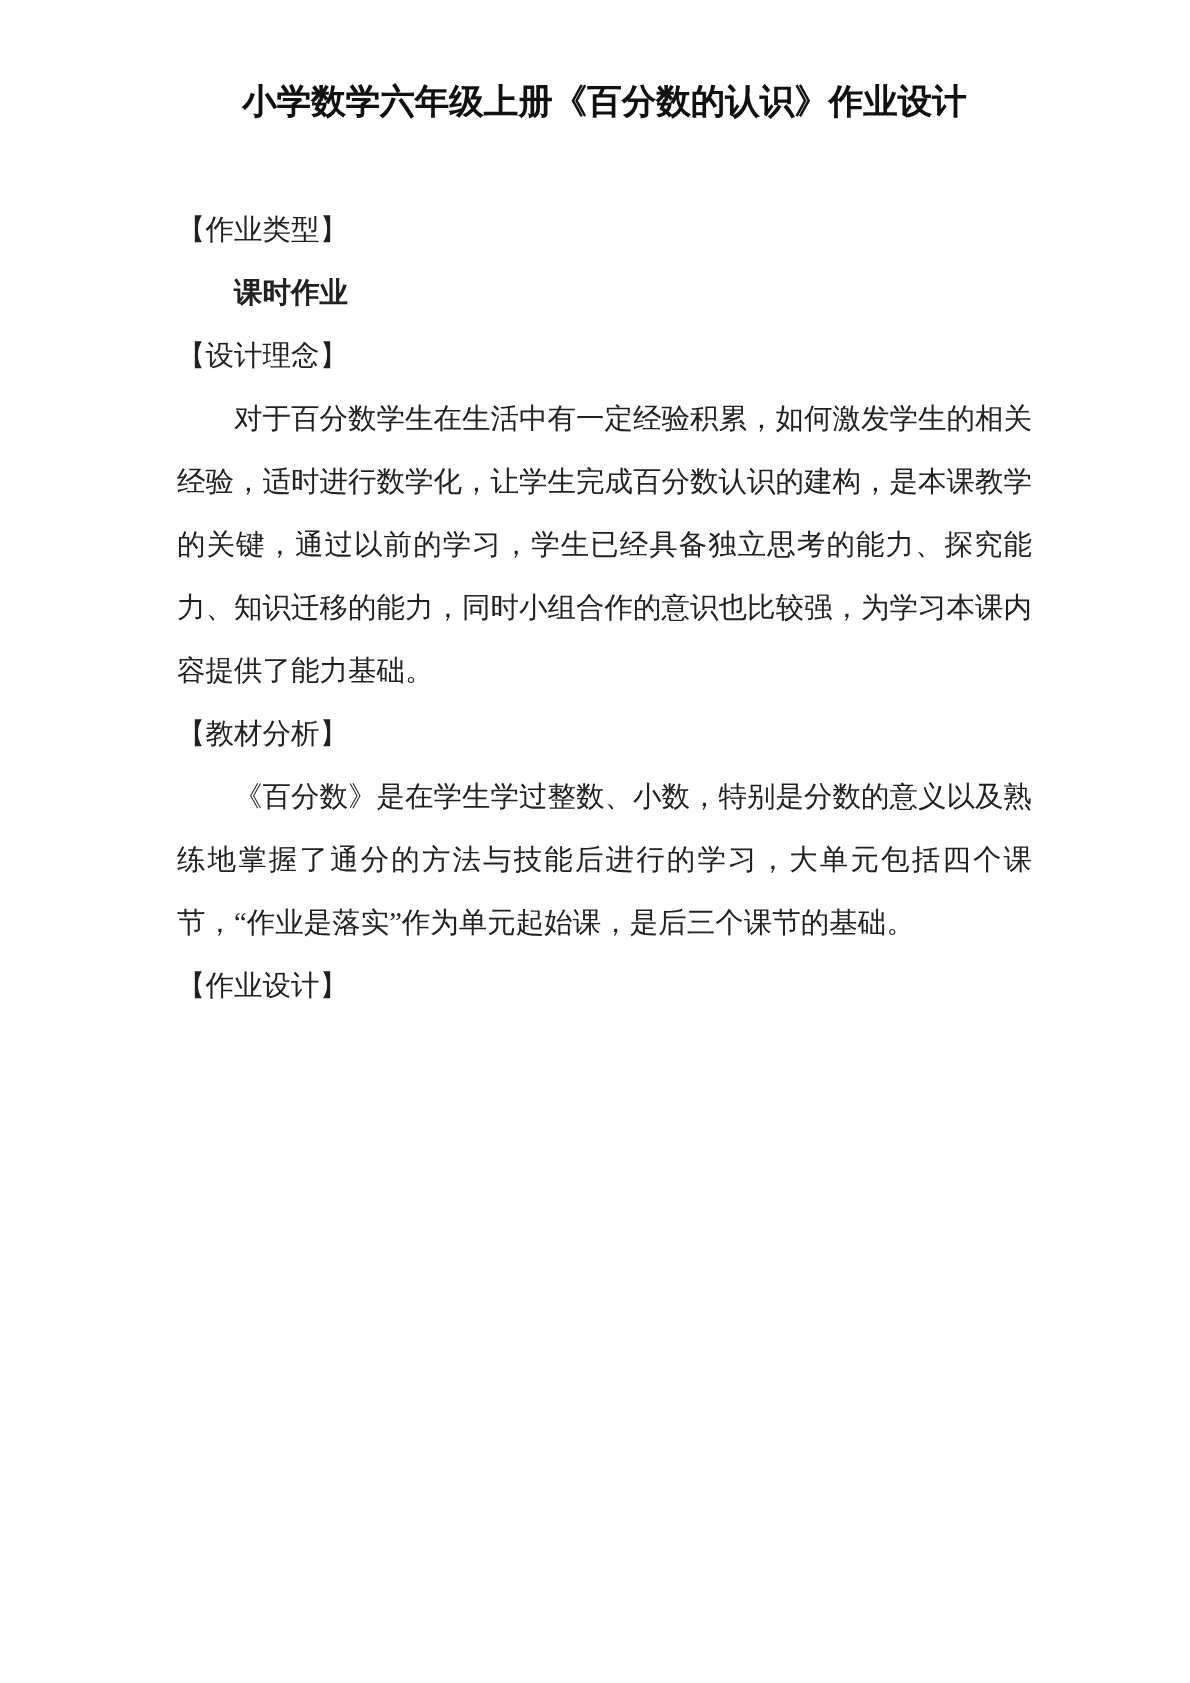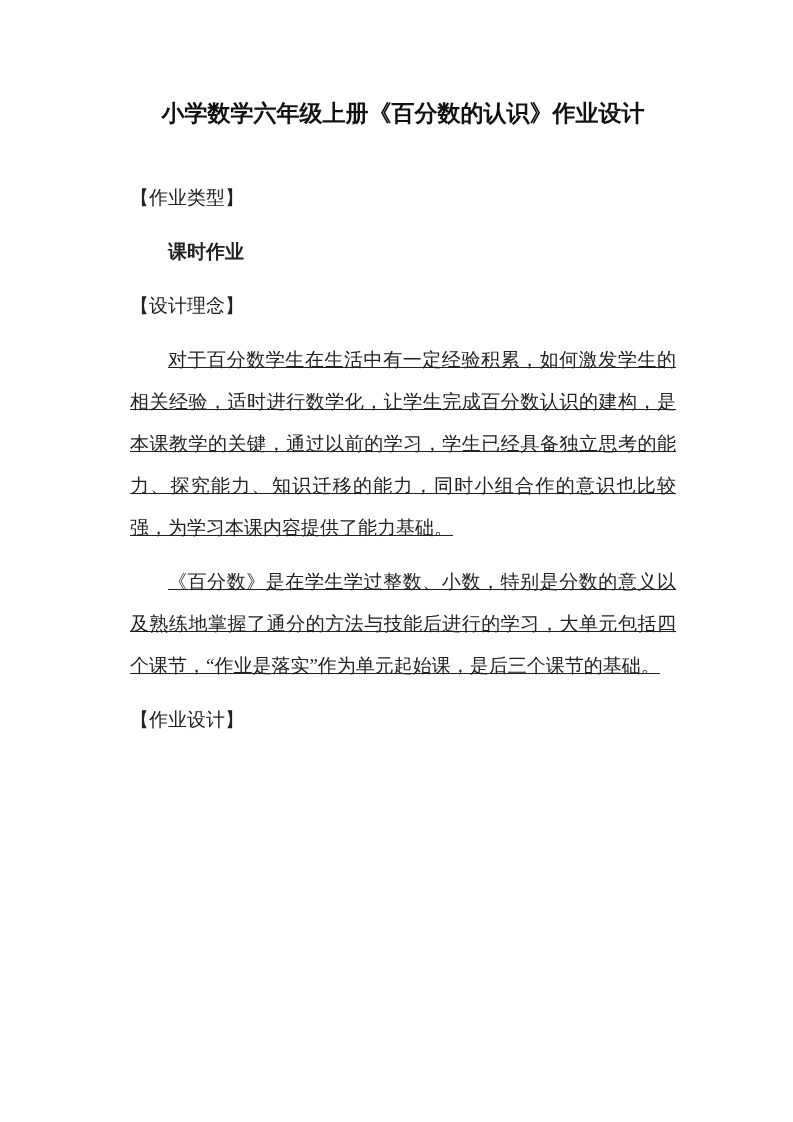--- a/index.html
+++ b/index.html
@@ -19,70 +19,70 @@
     background: #ffffff;
     color: #1f1f1f;
   }
   .doc-content {
     position: absolute;
     left: 118px;
     top: 0;
     width: 570px;
   }
   .doc-title {
-    margin: 96px 0 0 0;
-    font-family: Liberation Sans, sans-serif;
+    margin: 52px 0 0 0;
+    font-family: Liberation Mono, monospace;
     font-weight: 700;
     font-size: 23px;
     line-height: 34px;
     text-align: center;
     color: #111111;
     white-space: nowrap;
   }
   .doc-text {
     margin-top: 47px;
     font-family: "Liberation Serif", serif;
     font-size: 19px;
     line-height: 42px;
     text-align: justify;
     color: #212121;
   }
   .doc-text > div {
-    margin: 12px;
+    margin: 0;
   }
   .sec-heading {
     text-indent: 0;
   }
   .indent-line {
     text-indent: 2em;
     font-weight: bold;
   }
   .para {
     text-indent: 2em;
-    text-decoration: underline;
   }
 </style>
 </head>
 <body>
 
 <div class="doc-page">
   <div class="doc-content">
 
     <h1 class="doc-title">小学数学六年级上册《百分数的认识》作业设计</h1>
 
     <div class="doc-text">
 
       <div class="sec-heading">【作业类型】</div>
 
       <div class="indent-line">课时作业</div>
 
       <div class="sec-heading">【设计理念】</div>
 
       <div class="para">对于百分数学生在生活中有一定经验积累，如何激发学生的相关经验，适时进行数学化，让学生完成百分数认识的建构，是本课教学的关键，通过以前的学习，学生已经具备独立思考的能力、探究能力、知识迁移的能力，同时小组合作的意识也比较强，为学习本课内容提供了能力基础。</div>
 
+      <div class="sec-heading">【教材分析】</div>
 
       <div class="para">《百分数》是在学生学过整数、小数，特别是分数的意义以及熟练地掌握了通分的方法与技能后进行的学习，大单元包括四个课节，“作业是落实”作为单元起始课，是后三个课节的基础。</div>
 
       <div class="sec-heading">【作业设计】</div>
 
 
 
     </div>
   </div>
 </div>

